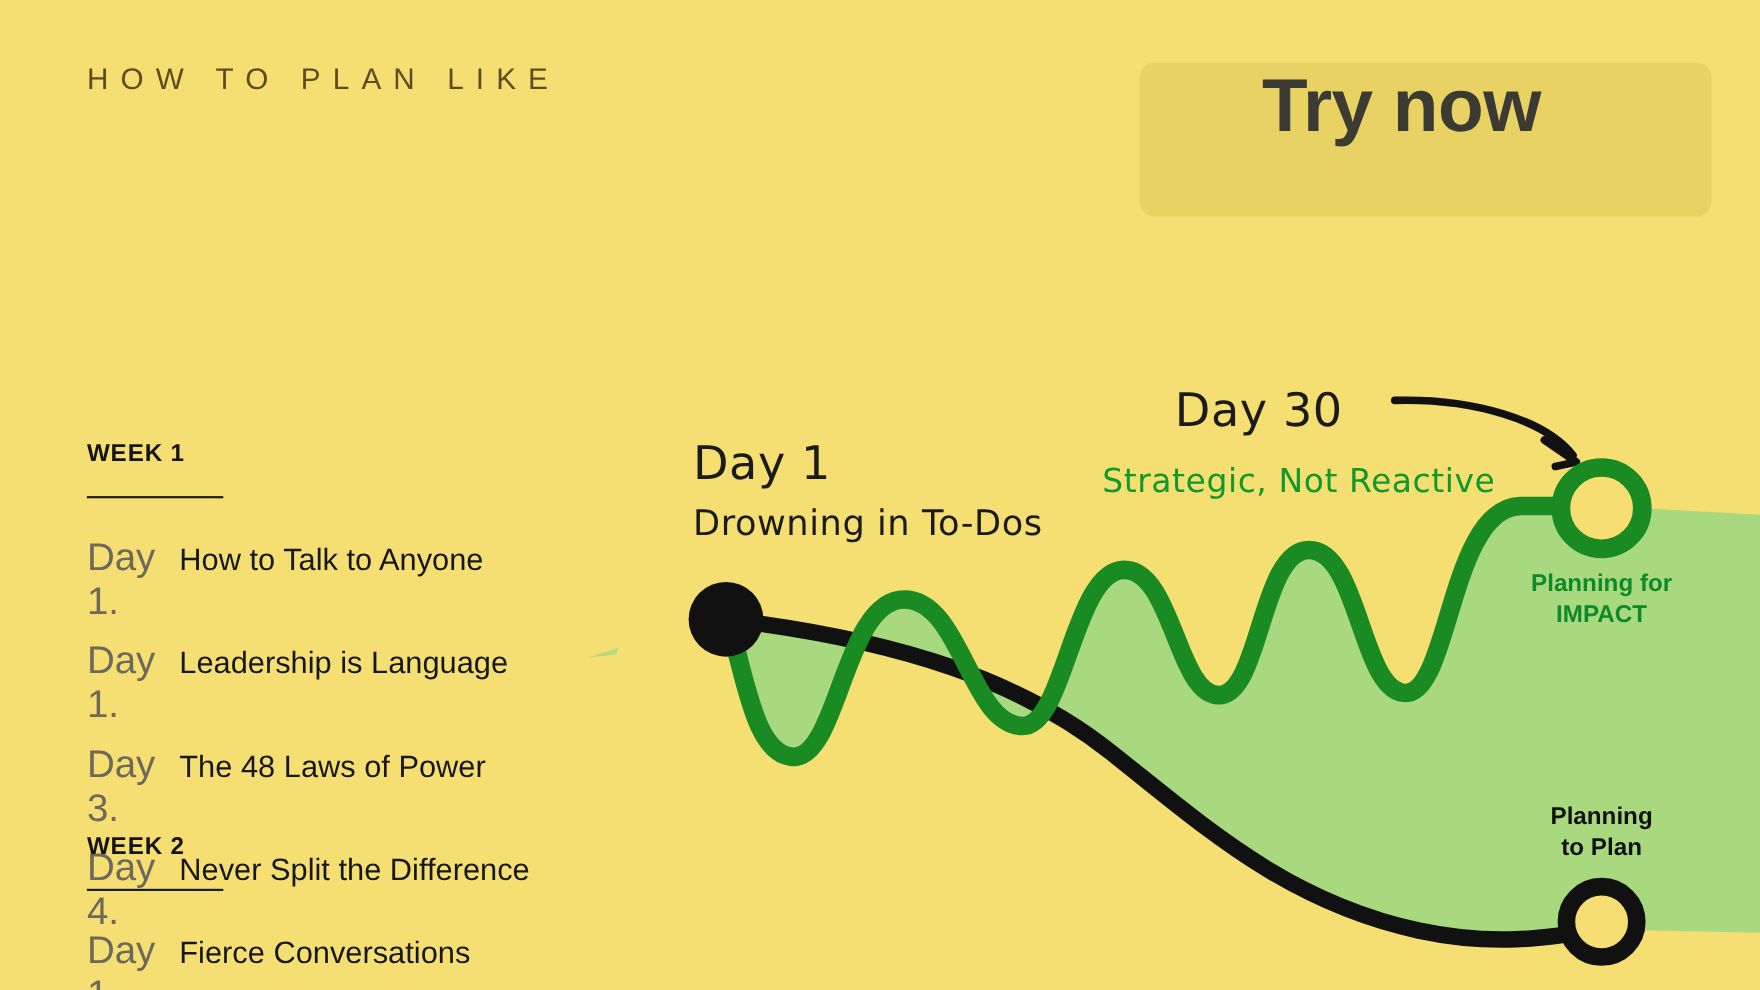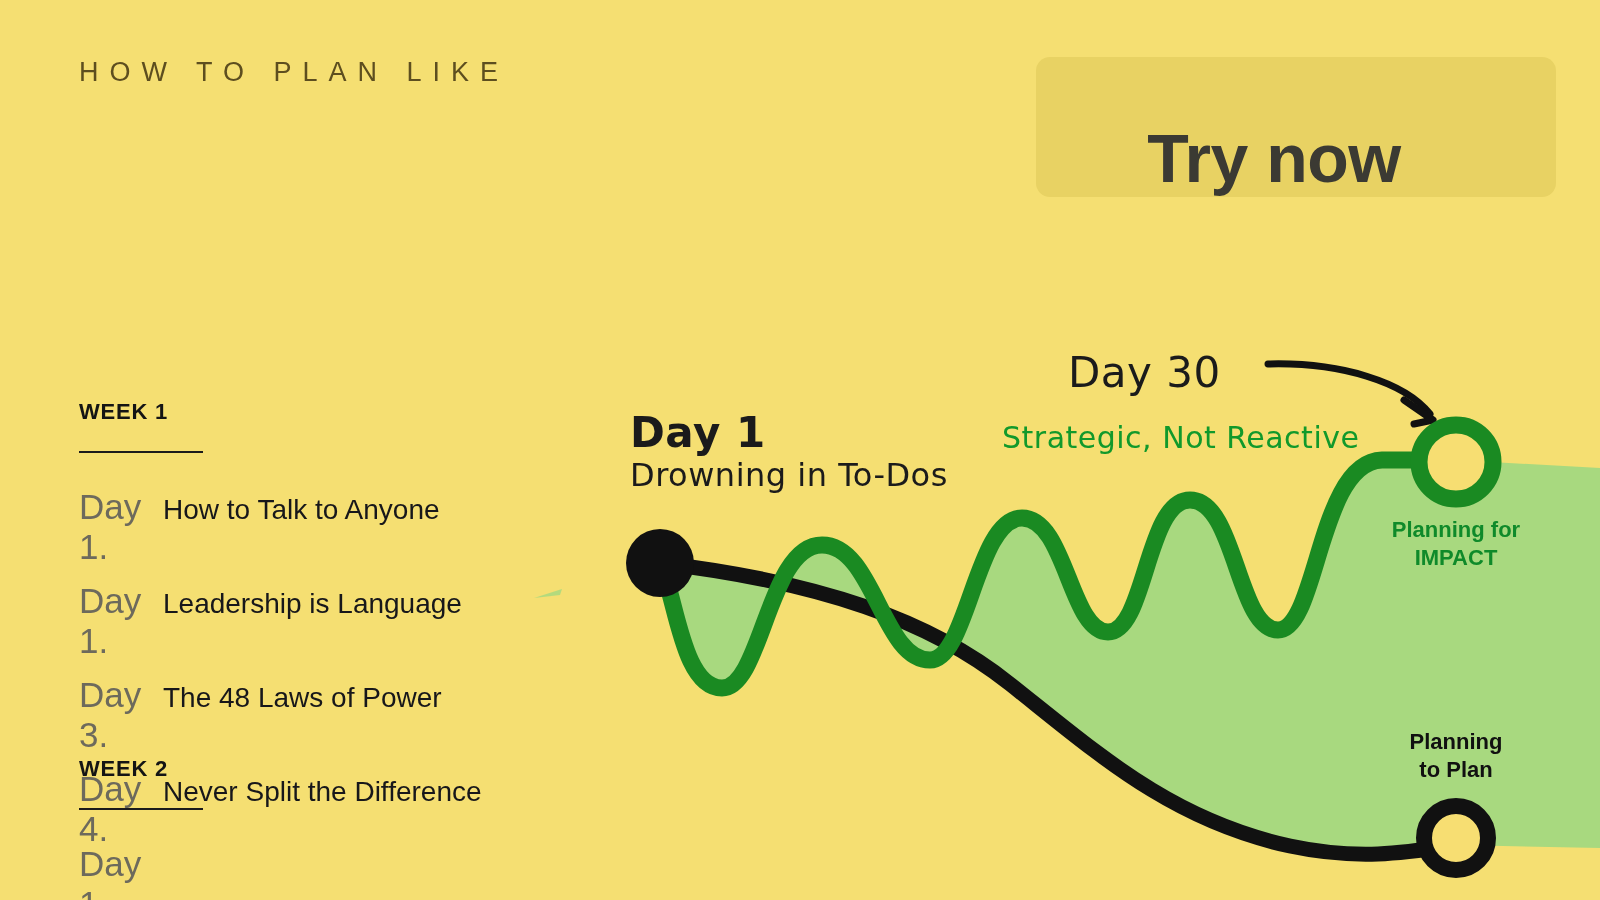--- a/index.html
+++ b/index.html
@@ -16,21 +16,21 @@
   
   #art { position:absolute; inset:0; width:1600px; height:900px; }
 
   
   .try-now {
     position:absolute;
     left:1036px; top:57px;
     width:520px; height:140px;
     background:#e8d263;
     border-radius:14px;
-    display:flex; align-items:flex-end; justify-content:center;
+    display:flex; align-items:flex-start; justify-content:center;
     cursor:pointer;
   }
   .try-now-label {
     font-family:"Liberation Sans", sans-serif;
     font-size:68px;
     font-weight:700;
     color:#3b3a33;
     letter-spacing:-0.5px;
     transform:translateX(-22px);
   }
@@ -96,21 +96,21 @@
     white-space:nowrap;
   }
 
   
   .hand {
     position:absolute;
     font-family:"DejaVu Sans", sans-serif;
     color:#1b1b1b;
     white-space:nowrap;
   }
-  #day1-label   { left:630px; top:408px; font-size:42px; font-weight:700; letter-spacing:0.5px; }
+  #day1-label   { left:630px; top:396px; font-size:42px; font-weight:400; letter-spacing:0.5px; }
   #day1-sub     { left:630px; top:456px; font-size:32px; font-weight:400; letter-spacing:0.5px; }
   #day30-label  { left:1068px; top:348px; font-size:42px; font-weight:400; letter-spacing:0.5px; }
   #day30-sub    { left:1002px; top:420px; font-size:30px; font-weight:400; color:#11992b; letter-spacing:0.5px; }
 
   .node-label {
     position:absolute;
     text-align:center;
     font-family:"Liberation Sans", sans-serif;
     font-size:22px;
     font-weight:700;
@@ -235,20 +235,21 @@
       </div>
     </div>
   </div>
 
   <div class="week-block" id="week2-block">
     <div class="week-title">WEEK 2</div>
     <div class="week-rule"></div>
     <div class="day-list">
       <div class="day-row">
         <span class="day-num">Day 1.</span>
+        <span class="day-title">Fierce Conversations</span>
       </div>
     </div>
   </div>
 
   <div class="hand" id="day1-label">Day 1</div>
   <div class="hand" id="day1-sub">Drowning in To-Dos</div>
 
   <div class="hand" id="day30-label">Day 30</div>
   <div class="hand" id="day30-sub">Strategic, Not Reactive</div>
 

